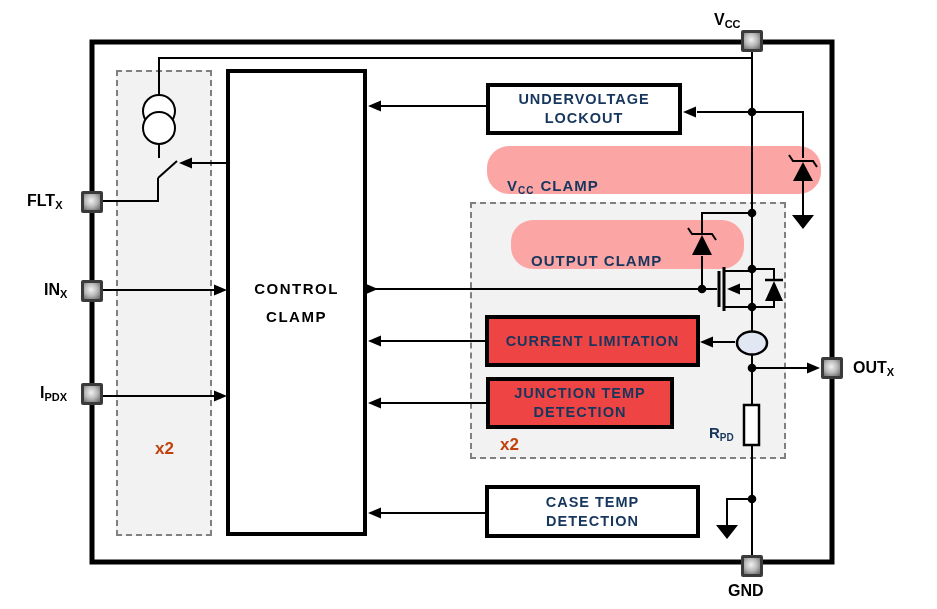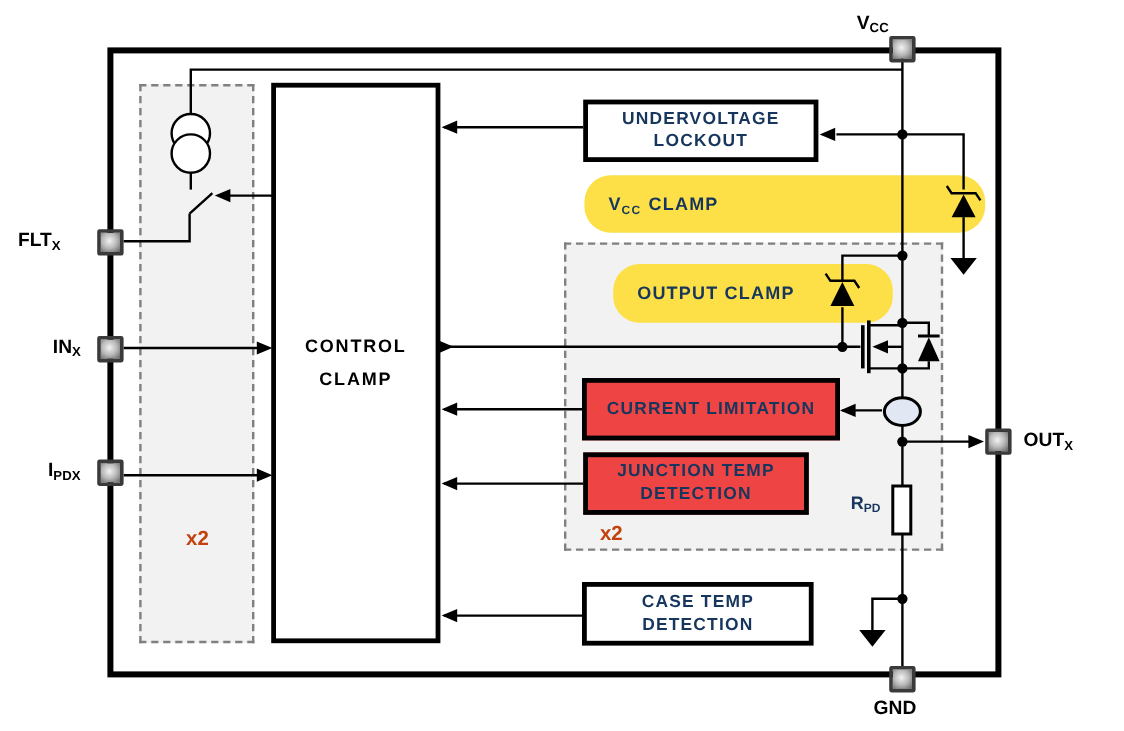--- a/index.html
+++ b/index.html
@@ -11,21 +11,21 @@
   
   .layer-boxes{position:absolute;inset:0;z-index:1;}
   #schematic-svg{position:absolute;left:0;top:0;z-index:2;pointer-events:none;}
   .layer-pins{position:absolute;inset:0;z-index:3;}
   
   .dashedbox{
     background:#f2f2f2;border:2px dashed #808080;box-sizing:border-box;
   }
   
   .graybar{
-    background:#fde047;display:flex;align-items:center;box-sizing:border-box;
+    background:#fca5a5;display:flex;align-items:flex-end;box-sizing:border-box;
     color:#17365d;font-weight:bold;font-size:15px;letter-spacing:1px;
     padding-left:20px;white-space:nowrap;border-radius:22px;
   }
   
   .blockbox{
     background:#fff;border:4px solid #000;box-sizing:border-box;
     display:flex;flex-direction:column;align-items:center;justify-content:center;
     color:#17365d;font-weight:bold;font-size:14.5px;letter-spacing:1px;
     line-height:19px;text-align:center;white-space:nowrap;
   }
@@ -78,34 +78,34 @@
 
     <div class="abs blockbox inner" style="left:485px;top:315px;width:215px;height:52px;">
       <div>CURRENT LIMITATION</div>
     </div>
 
     <div class="abs blockbox inner" style="left:486px;top:377px;width:188px;height:52px;">
       <div>JUNCTION TEMP</div>
       <div>DETECTION</div>
     </div>
 
-    <div class="abs blockbox" style="left:485px;top:485px;width:193px;height:53px;">
+    <div class="abs blockbox" style="left:485px;top:485px;width:215px;height:53px;">
       <div>CASE TEMP</div>
       <div>DETECTION</div>
     </div>
 
     <div class="abs annot" style="left:117px;top:439px;width:95px;text-align:center;">
       <span>x2</span>
     </div>
 
     <div class="abs annot" style="left:500px;top:435px;">
       <span>x2</span>
     </div>
 
-    <div id="rpd-label" class="abs" style="left:709px;top:411px;text-align:center;">
+    <div id="rpd-label" class="abs" style="left:709px;top:424px;text-align:center;">
       <span>R</span><span class="sbs">PD</span>
     </div>
   </div>
 
   <svg id="schematic-svg" width="937" height="609" viewBox="0 0 937 609" xmlns="http://www.w3.org/2000/svg">
 
     <rect x="92" y="42" width="740" height="520" fill="none" stroke="#000" stroke-width="5"></rect>
 
     <g stroke="#000" stroke-width="2" fill="none">
       <path d="M159,95 L159,58 L752,58"></path>
@@ -203,21 +203,21 @@
     <div class="abs pin" style="left:741px;top:30px;"></div>
     <div class="abs pin" style="left:81px;top:191px;"></div>
     <div class="abs pin" style="left:81px;top:280px;"></div>
     <div class="abs pin" style="left:81px;top:383px;"></div>
     <div class="abs pin" style="left:821px;top:357px;"></div>
     <div class="abs pin" style="left:741px;top:555px;"></div>
 
     <div class="abs pinlabel" style="left:700px;top:11px;margin-left:14px;">
       <span>V</span><span class="sb">CC</span>
     </div>
-    <div class="abs pinlabel" style="left:15px;top:192px;">
+    <div class="abs pinlabel" style="left:27px;top:192px;">
       <span>FLT</span><span class="sb">X</span>
     </div>
     <div class="abs pinlabel" style="left:44px;top:281px;">
       <span>IN</span><span class="sb">X</span>
     </div>
     <div class="abs pinlabel" style="left:40px;top:384px;">
       <span>I</span><span class="sb">PDX</span>
     </div>
     <div class="abs pinlabel" style="left:853px;top:359px;">
       <span>OUT</span><span class="sb">X</span>

